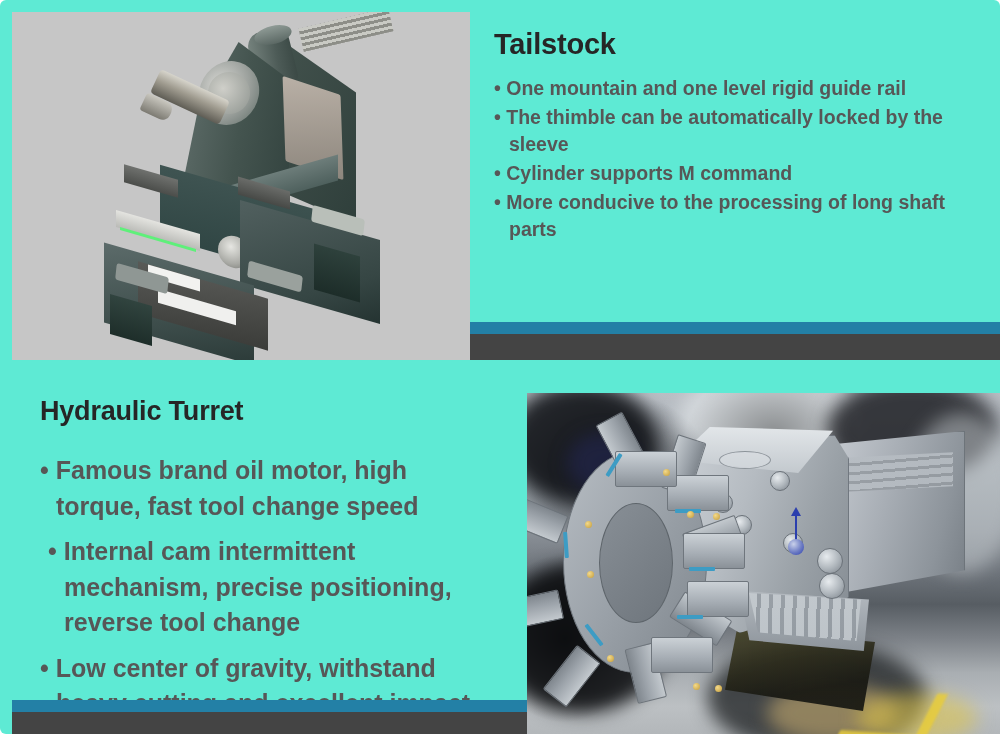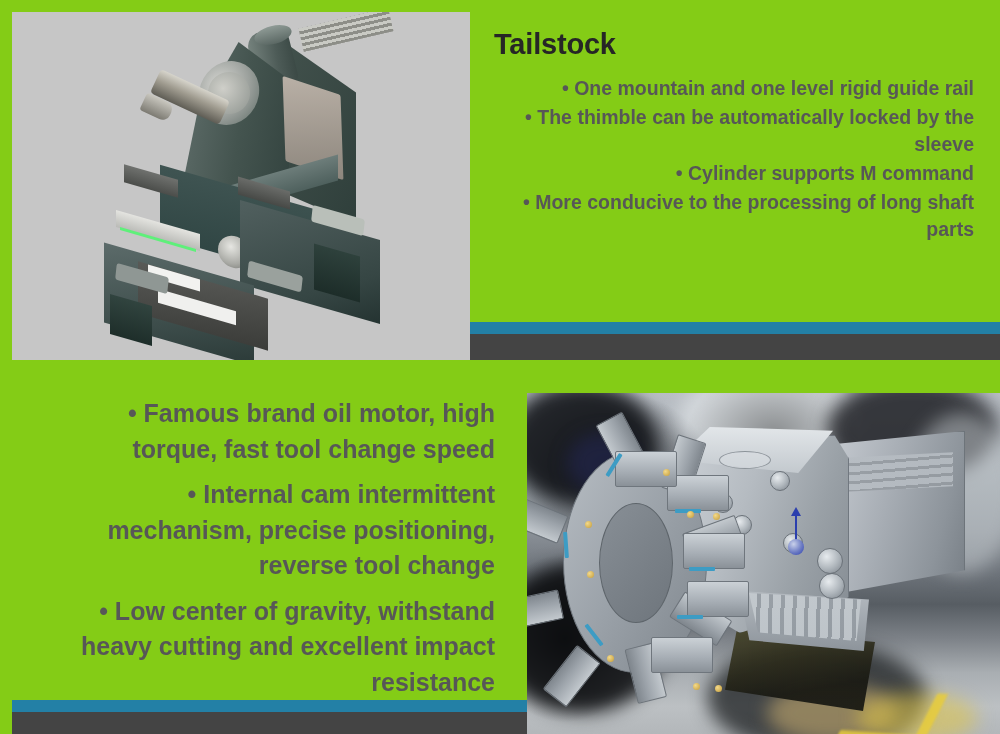--- a/index.html
+++ b/index.html
@@ -12,21 +12,22 @@
     height: 734px;
     position: relative;
     overflow: hidden;
     font-family: "Liberation Sans", sans-serif;
     -webkit-font-smoothing: antialiased;
   }
 
   .slide {
     position: absolute;
     inset: 0;
-    background: #84cc16;
+    background: #5eead4;
+    border-radius: 6px;
   }
 
   
   .bar-accent, .bar-dark {
     position: absolute;
   }
 
   
   #tailstock-image {
     position: absolute;
@@ -93,21 +94,20 @@
     padding: 0;
   }
   .bullet-item {
     color: #575757;
     font-size: 19.5px;
     font-weight: 600;
     line-height: 1.38;
     margin-bottom: 2px;
     text-indent: -15px;
     padding-left: 15px;
-    text-align: right;
   }
   .bullet-item .dot {
     display: inline;
   }
   
   #turret-text .bullet-item {
     font-size: 25px;
     line-height: 1.42;
     margin-bottom: 10px;
     text-indent: -16px;
@@ -497,20 +497,21 @@
         <span class="dot">•</span>
         <span>More conducive to the processing of long shaft parts</span>
       </li>
     </ul>
   </div>
 
   <div class="bar-accent" id="top-accent-bar" style="background: rgb(35, 128, 166);"></div>
   <div class="bar-dark" id="top-dark-bar" style="background: rgb(68, 68, 68);"></div>
 
   <div class="text-block" id="turret-text">
+    <h2 class="section-title" style="color: rgb(38, 38, 38);">Hydraulic Turret</h2>
     <ul class="bullet-list">
       <li class="bullet-item" style="color: rgb(87, 87, 87);">
         <span class="dot">•</span>
         <span>Famous brand oil motor, high torque, fast tool change speed</span>
       </li>
       <li class="bullet-item" style="color: rgb(87, 87, 87); margin-left: 8px;">
         <span class="dot">•</span>
         <span>Internal cam intermittent mechanism, precise positioning, reverse tool change</span>
       </li>
       <li class="bullet-item" style="color: rgb(87, 87, 87);">

